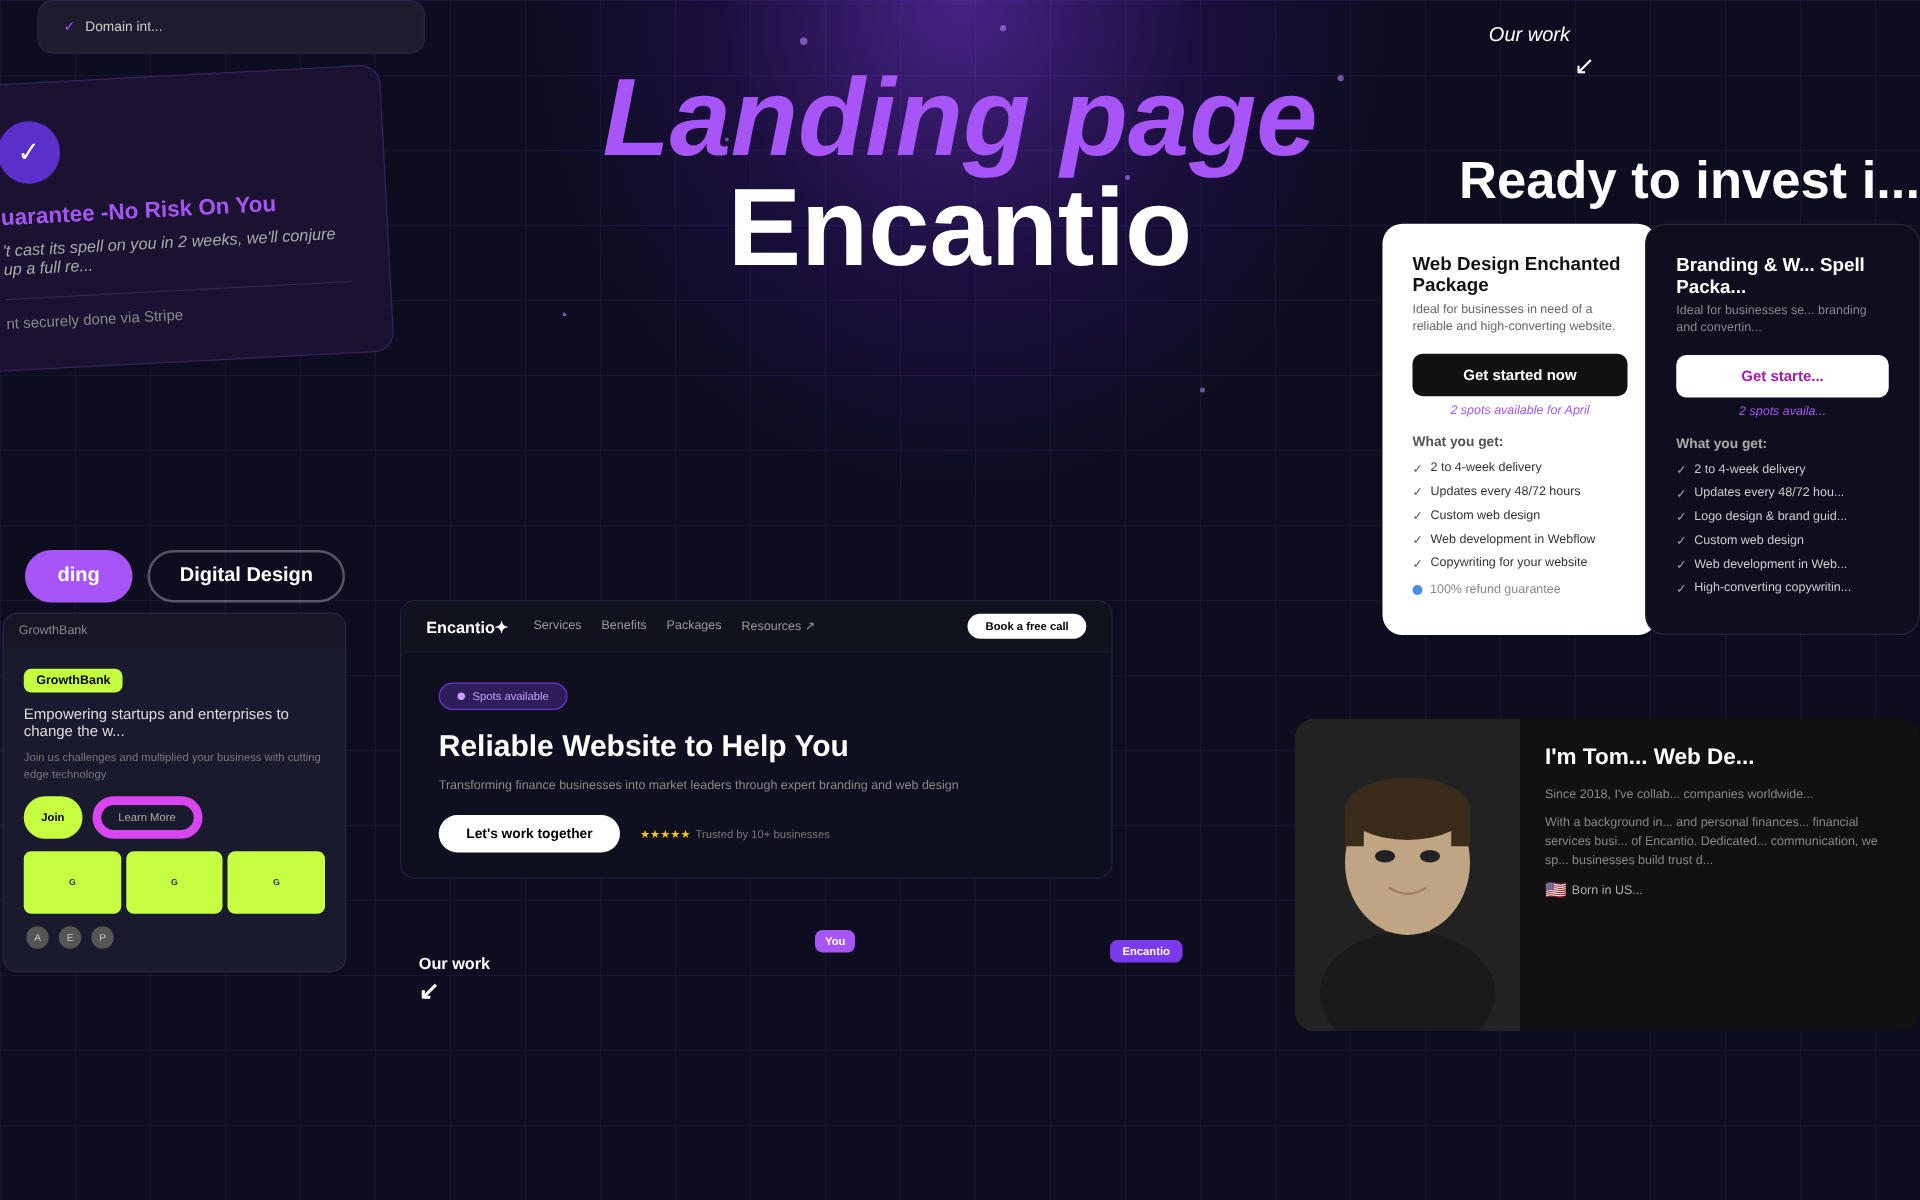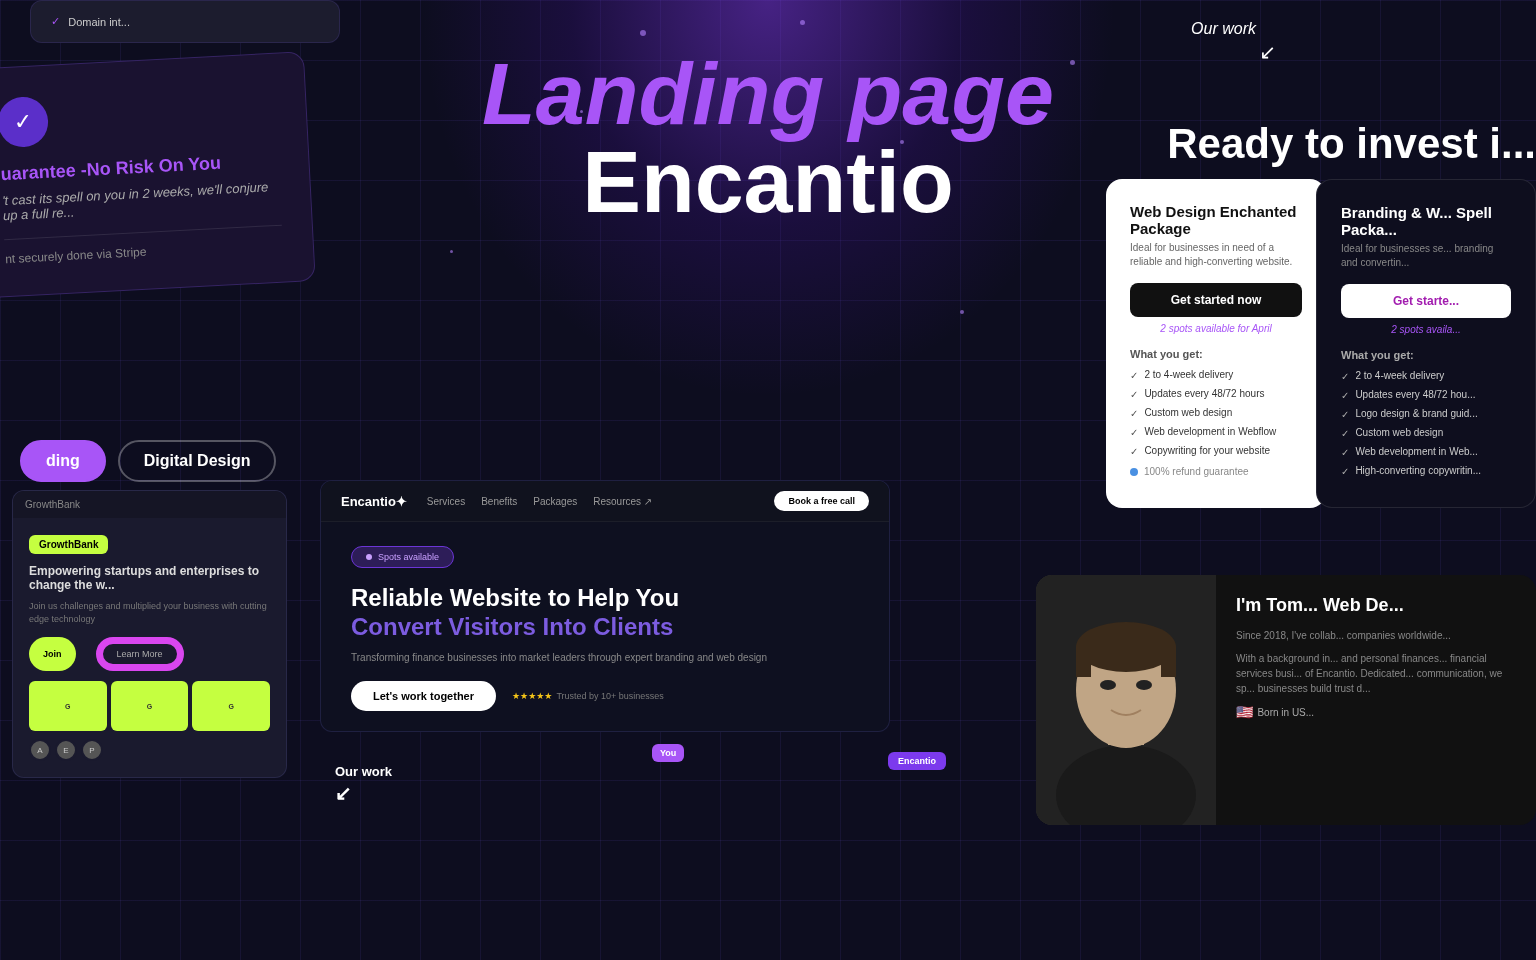--- a/index.html
+++ b/index.html
@@ -168,21 +168,21 @@
     .tag.active {
       background: #a855f7;
       border-color: #a855f7;
       text-align: center;
     }
 
     
     .card-website {
       position: absolute;
       top: 490px;
-      left: 12px;
+      left: 2px;
       width: 275px;
       background: #1a1a2e;
       border-radius: 12px;
       overflow: hidden;
       z-index: 8;
       border: 1px solid rgba(100,100,180,0.2);
     }
 
     .card-website-header {
       background: #151525;
@@ -201,35 +201,35 @@
       padding: 4px 10px;
       font-size: 10px;
       font-weight: 700;
       color: #000;
       display: inline-block;
       margin-bottom: 10px;
     }
 
     .card-website-title {
       font-size: 12px;
-      font-weight: 700;
+      font-weight: 400;
       color: #ddd;
       margin-bottom: 8px;
     }
 
     .card-website-desc {
       font-size: 9px;
       color: #777;
       margin-bottom: 12px;
       line-height: 1.4;
     }
 
     .card-website-btns {
       display: flex;
-      gap: 20px;
+      gap: 8px;
     }
 
     .btn-green {
       background: #c5ff40;
       color: #000;
       border: none;
       border-radius: 20px;
       padding: 5px 14px;
       font-size: 9px;
       font-weight: 700;
@@ -769,21 +769,20 @@
     </div>
     <button class="mockup-cta-btn">Book a free call</button>
   </div>
   <div class="mockup-body">
     <div class="spots-badge">
       <span class="spots-dot"></span>
       <span>Spots available</span>
     </div>
     <div class="mockup-headline">
       <div>Reliable Website to Help You</div>
-      <div class="purple">Convert Visitors Into Clients</div>
     </div>
     <div class="mockup-subtext">Transforming finance businesses into market leaders through expert branding and web design</div>
     <div class="mockup-btn-group">
       <button class="btn-white">Let's work together</button>
       <div class="mockup-trusted">
         <span class="stars">★★★★★</span>
         <span>Trusted by 10+ businesses</span>
       </div>
     </div>
   </div>

